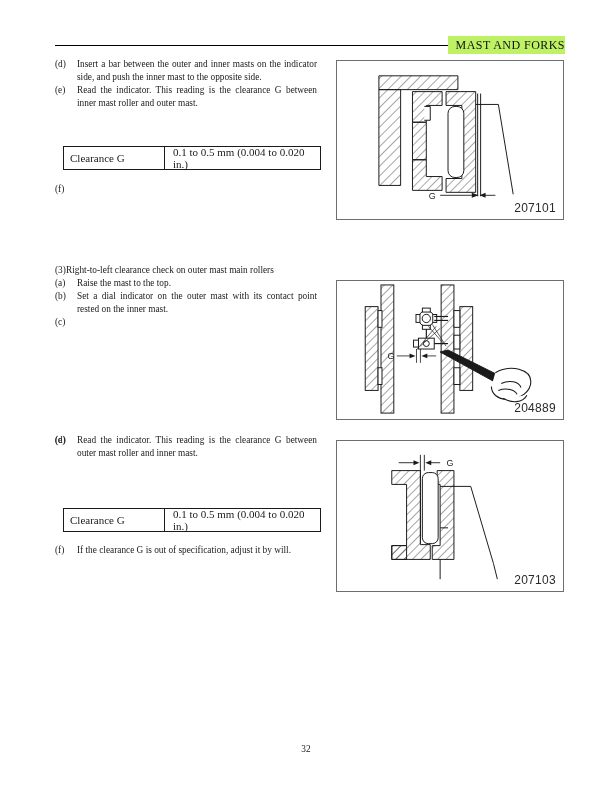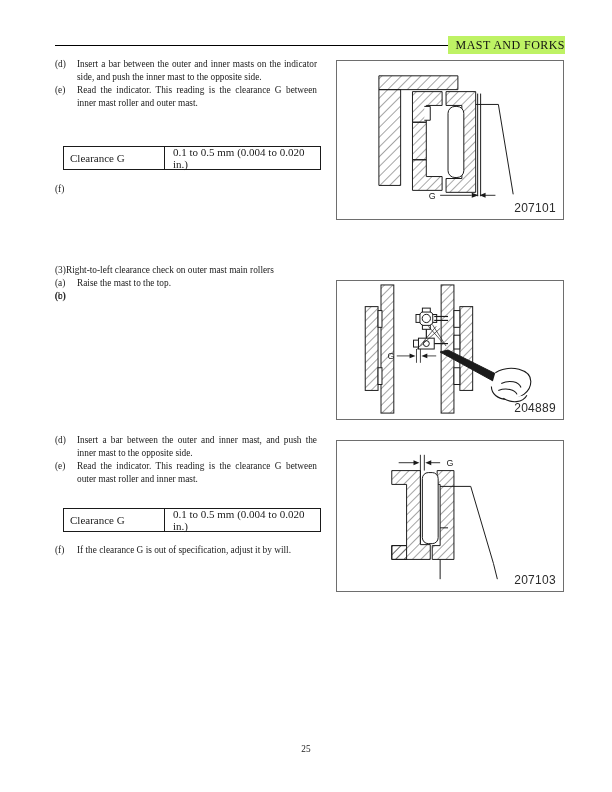--- a/index.html
+++ b/index.html
@@ -173,30 +173,30 @@
   <div class="para lvl1">
     <span class="marker">(3)</span>
     <span>Right-to-left clearance check on outer mast main rollers</span>
   </div>
   <div class="para">
     <span class="marker">(a)</span>
     <span>Raise the mast to the top.</span>
   </div>
   <div class="para">
     <span class="marker">(b)</span>
+    <span>Set a dial indicator on the outer mast with its contact point rested on the inner mast.</span>
   </div>
   <div class="para">
     <span class="marker">(c)</span>
   </div>
 </div>
 
 <div class="text-col" style="top:434px;">
   <div class="para">
     <span class="marker">(d)</span>
-    <span>Insert a bar between the outer and inner mast, and push the inner mast to the opposite side.</span>
   </div>
   <div class="para">
     <span class="marker">(e)</span>
     <span>Read the indicator.  This reading is the clearance G between outer mast roller and inner mast.</span>
   </div>
 </div>
 
 <div class="spec-table" style="top:508px;">
   <div class="cell-label">Clearance G</div>
   <div class="cell-value">0.1 to 0.5 mm (0.004 to 0.020 in.)</div>
@@ -358,13 +358,13 @@
       <line x1="104" y1="88" x2="112" y2="88"></line>
 
       <path d="M112 46 L135 46 L158 124"></path>
       <path d="M104 120 L104 140"></path>
       <path d="M158 124 L162 140"></path>
     </g>
   </svg>
   <div class="fig-id">207103</div>
 </div>
 
-<div id="page-number">25</div>
+<div id="page-number">32</div>
 
 </body></html>

